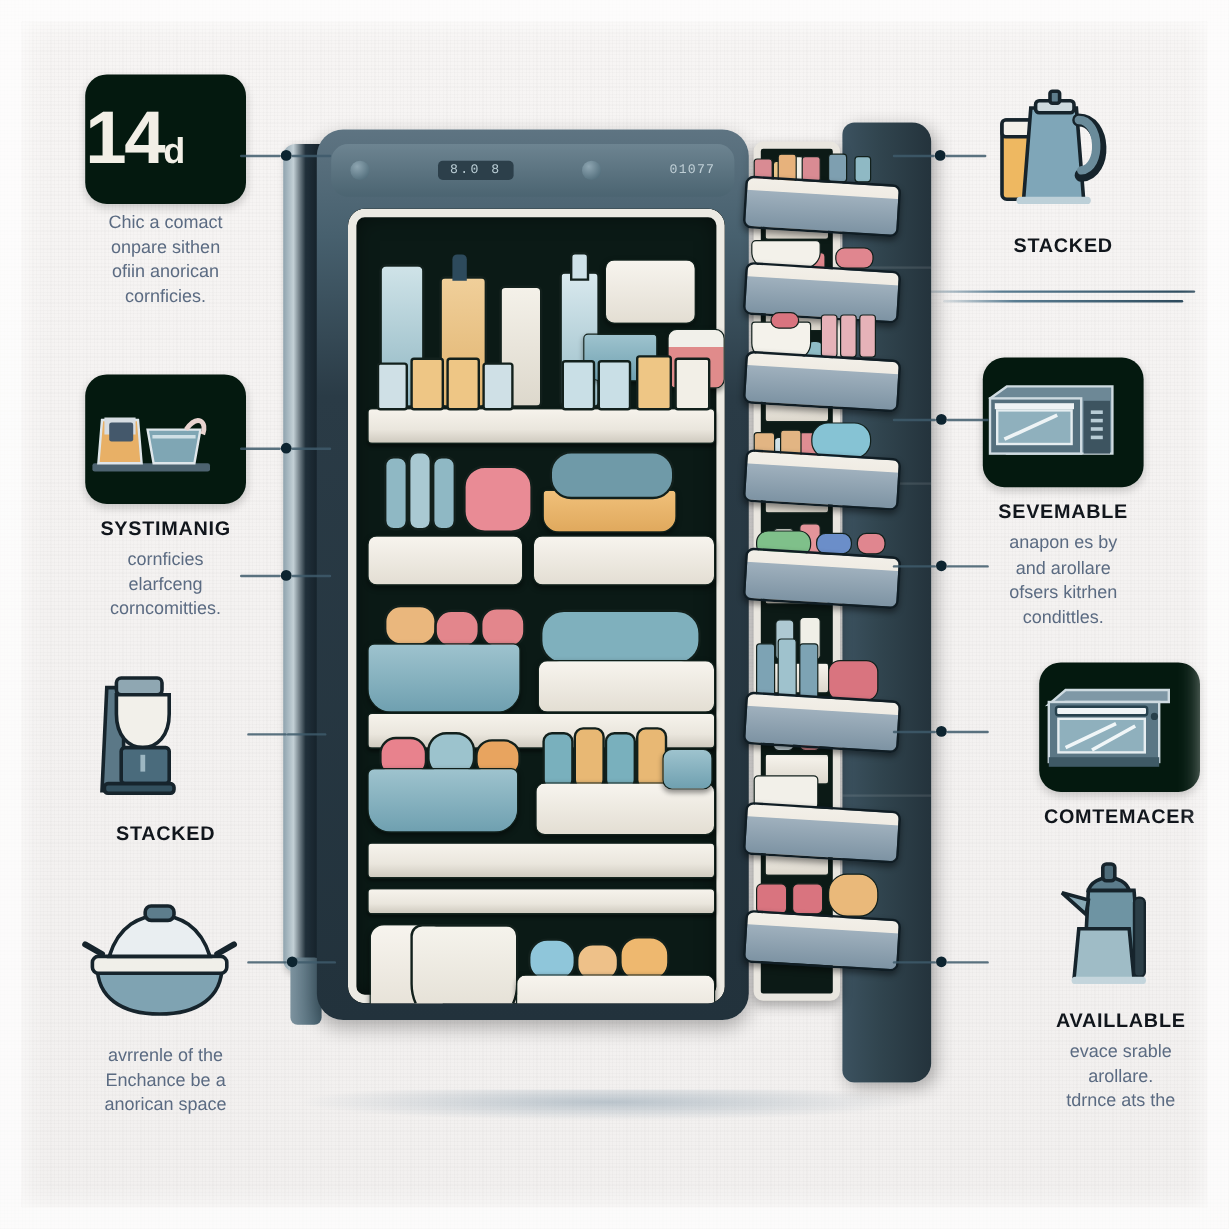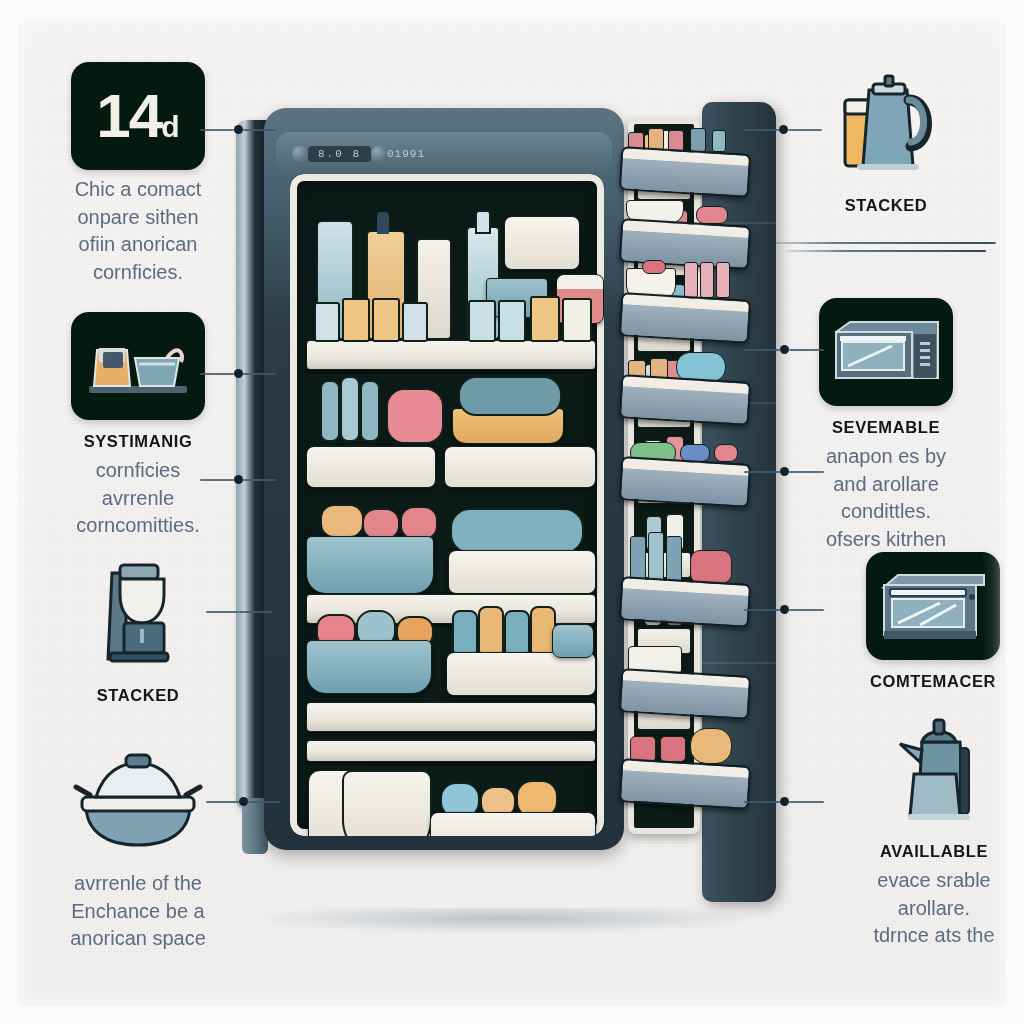--- a/index.html
+++ b/index.html
@@ -25,38 +25,38 @@
   
   .col{position:absolute;top:0;width:220px;height:1024px;z-index:20;}
   .col.left{left:28px;}
   .col.right{right:28px;}
 
   .item{position:absolute;width:220px;text-align:center;}
 
   .tile{
     width:134px;height:108px;margin:0 auto;border-radius:18px;
     background:#04190f;
-    display:flex;align-items:center;justify-content:center;
+    display:flex;align-items:center;
     box-shadow:0 3px 7px rgba(0,0,0,0.18);
     overflow:hidden;
   }
   .tile.plain{background:transparent;box-shadow:none;width:150px;height:118px;}
 
   .tile .num{
     color:#f2efe6;font-weight:bold;font-size:62px;line-height:1;
     letter-spacing:-2px;font-family:"Liberation Sans", sans-serif;
   }
   .tile .num sub{font-size:30px;vertical-align:baseline;letter-spacing:0;}
 
   .heading{
     margin-top:12px;font-size:16.5px;font-weight:bold;letter-spacing:0.6px;
     color:#11161c;text-transform:uppercase;
   }
   .body{
-    margin-top:6px;font-size:20px;line-height:1.38;color:#5b6b82;
+    margin-top:6px;font-size:15px;line-height:1.38;color:#5b6b82;
     padding:0 6px;
   }
   .body span{display:block;}
 
   .divider{
     position:absolute;height:2px;width:200px;
     background:linear-gradient(90deg,#2d4a5c,#5a7d92 70%,rgba(90,125,146,0.15));
     border-radius:2px;
   }
   .divider.r{right:10px;background:linear-gradient(270deg,#2d4a5c,#5a7d92 70%,rgba(90,125,146,0.15));}
@@ -89,23 +89,22 @@
   
   .cabinet{
     position:absolute;left:28px;top:12px;width:360px;height:742px;border-radius:22px;
     background:linear-gradient(180deg,#5e7482 0%,#47606e 12%,#2a3b46 30%,#22323c 100%);
     box-shadow:0 6px 16px rgba(0,0,0,0.28);
     overflow:hidden;
   }
   .panel{
     position:absolute;left:12px;top:12px;right:12px;height:44px;border-radius:14px;
     background:linear-gradient(180deg,#6d8491,#4b6471);
-    display:flex;align-items:center;padding:0 16px;
+    display:flex;align-items:center;justify-content:space-between;padding:0 16px;
     box-sizing:border-box;
-    margin-top:12px;
   }
   .panel .pill{
     color:#cfdde3;font-size:11px;letter-spacing:1px;opacity:.85;
     font-family:"Liberation Mono", monospace;
   }
   .panel .btn{
     width:16px;height:16px;border-radius:50%;
     background:radial-gradient(circle at 35% 30%,#8fa6b2,#43606e);
   }
   .panel .screen{
@@ -199,21 +198,21 @@
           <path d="M16 20 h26 v14 h-26 z" fill="#d7dde2"></path>
           <rect x="20" y="24" width="20" height="16" rx="2" fill="#44586b"></rect>
           <path d="M52 30 h44 l-5 28 h-34 z" fill="#7fa6b4" stroke="#dfe6ea" stroke-width="2"></path>
           <path d="M56 36 h36" stroke="#cfe0e6" stroke-width="3" fill="none"></path>
           <path d="M84 30 c10 -14 18 -6 14 4" stroke="#e9d3cf" stroke-width="4" fill="none"></path>
         </svg>
       </div>
       <div class="heading">SYSTIMANIG</div>
       <div class="body">
         <span>cornficies</span>
-        <span>avrrenle</span>
+        <span>elarfceng</span>
         <span>corncomitties.</span>
       </div>
     </div>
 
     <div class="item" style="top:556px;">
       <div class="tile plain">
         <svg width="104" height="112" viewBox="0 0 104 112">
           <path d="M26 14 h14 v86 h-18 l4 -86 z" fill="#5b7887" stroke="#16242c" stroke-width="3"></path>
           <rect x="34" y="6" width="38" height="14" rx="4" fill="#8fa7b2" stroke="#16242c" stroke-width="3"></rect>
           <path d="M34 20 h44 v16 c0 18 -10 28 -22 28 s-22 -10 -22 -28 z" fill="#f2f0ea" stroke="#16242c" stroke-width="3"></path>
@@ -277,22 +276,22 @@
             <rect x="90" y="40" width="10" height="3"></rect>
               <rect x="90" y="47" width="10" height="3"></rect>
           </g>
           <rect x="10" y="20" width="66" height="5" fill="#eef3f5"></rect>
         </svg>
       </div>
       <div class="heading">SEVEMABLE</div>
       <div class="body">
         <span>anapon es by</span>
         <span>and arollare</span>
+        <span>ofsers kitrhen</span>
         <span>condittles.</span>
-        <span>ofsers kitrhen</span>
       </div>
     </div>
 
     <div class="item" style="top:552px;padding-left:47px;">
       <div class="tile">
         <svg width="114" height="78" viewBox="0 0 114 78">
           <path d="M8 20 l14 -12 h86 v10 h-86 z" fill="#7f98a6" stroke="#cfdbe1" stroke-width="2"></path>
           <rect x="8" y="18" width="92" height="50" fill="#5b7785" stroke="#cfdbe1" stroke-width="2"></rect>
           <rect x="14" y="22" width="76" height="7" rx="2" fill="#eef3f5" stroke="#26414d" stroke-width="2"></rect>
           <rect x="16" y="32" width="72" height="28" fill="#8fb0bd" stroke="#e6eef1" stroke-width="2"></rect>
@@ -389,21 +388,21 @@
       <div class="seam" style="top:120px;"></div>
       <div class="seam" style="top:300px;"></div>
       <div class="seam" style="top:560px;"></div>
     </div>
 
     <div class="cabinet">
       <div class="panel">
         <div class="btn"></div>
         <div class="screen">8.0 8</div>
         <div class="btn"></div>
-        <div class="pill">01991</div>
+        <div class="pill">01077</div>
       </div>
 
       <div class="interior">
         <div class="liner"></div>
 
         <div class="bottle" style="left:26px;top:46px;width:34px;height:116px;background:linear-gradient(180deg,#cfe3e8,#8fb6c2);border:2px solid #12201c;border-radius:6px;"></div>
         <div class="bottle" style="left:76px;top:56px;width:36px;height:106px;background:linear-gradient(180deg,#f0cf9a,#e0b36e);border:2px solid #12201c;border-radius:5px 5px 6px 6px;"></div>
         <div class="neck" style="left:87px;top:38px;height:22px;background:#2d4a5c;"></div>
         <div class="bottle" style="left:126px;top:64px;width:32px;height:98px;background:linear-gradient(180deg,#f4f1e9,#ddd8cc);border:2px solid #12201c;border-radius:5px;"></div>
         <div class="bottle" style="left:176px;top:52px;width:30px;height:110px;background:linear-gradient(180deg,#d9e9ee,#97bcc7);border:2px solid #12201c;border-radius:5px;"></div>

